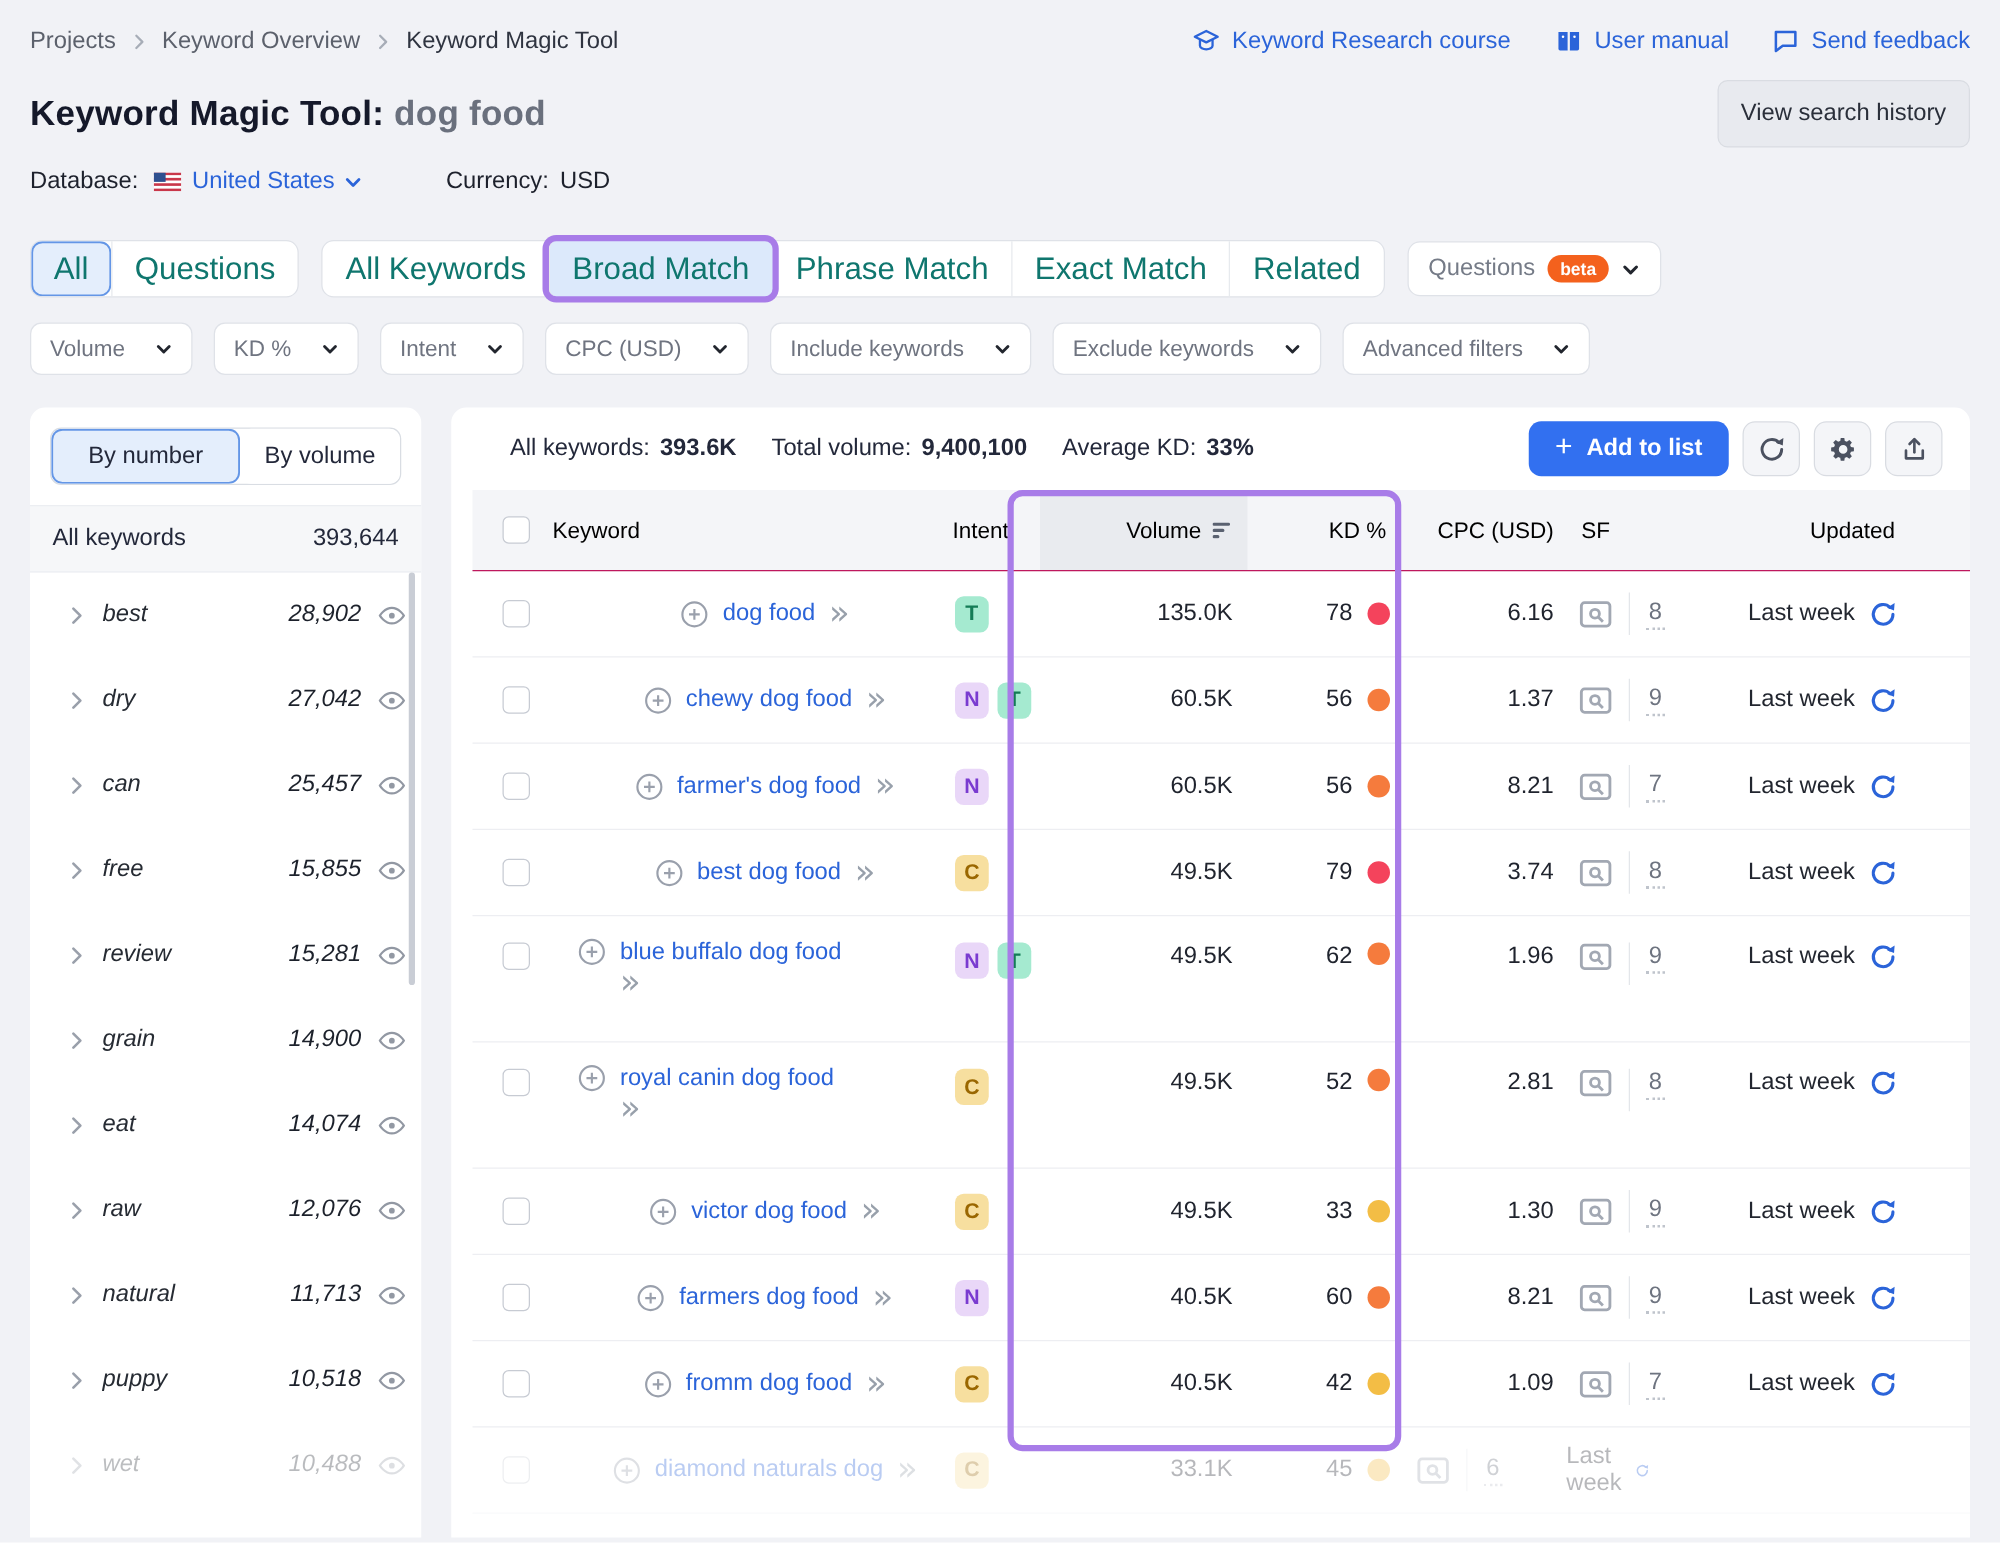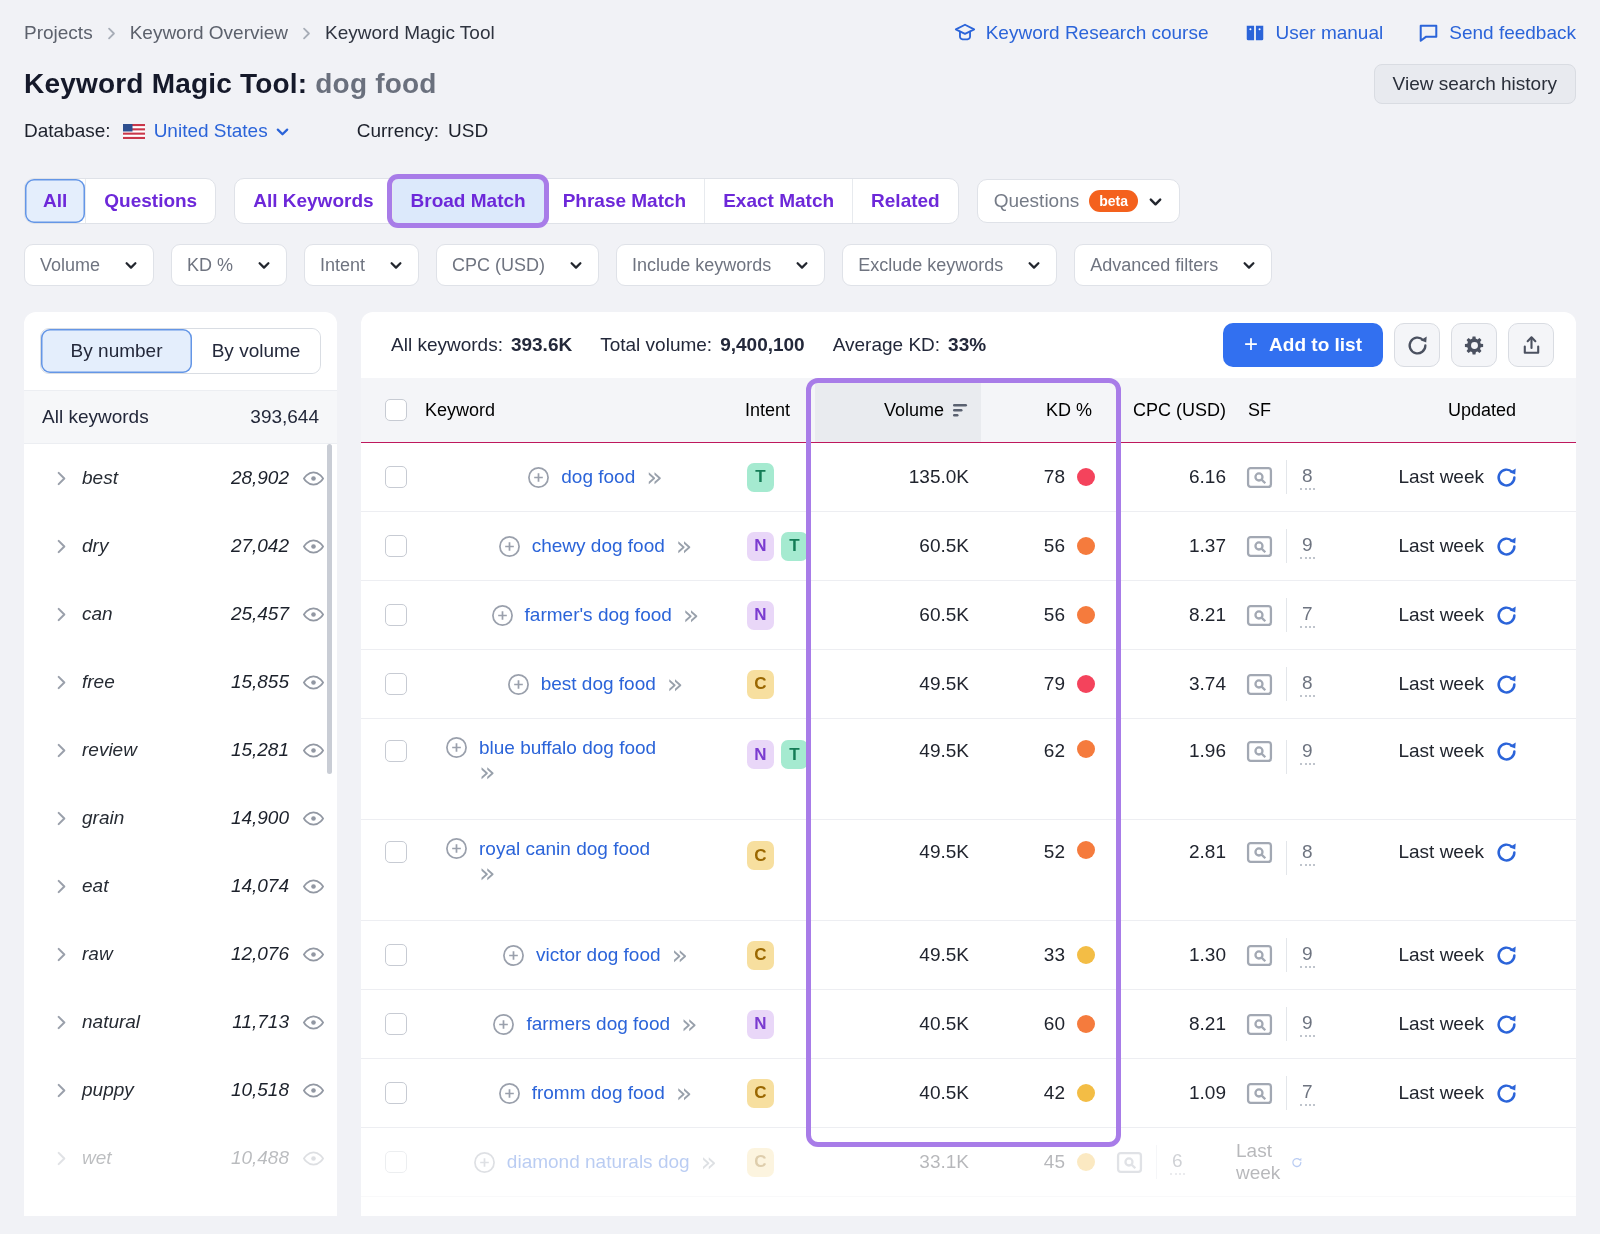--- a/index.html
+++ b/index.html
@@ -13,29 +13,29 @@
   .top{padding:22px 24px 0;}
   .row1{display:flex;justify-content:space-between;align-items:center;}
   .bc{display:flex;align-items:center;gap:12px;font-size:19px;}
   .crumb{color:#5c616c;}
   .crumb.last{color:#2f3440;}
   .hlinks{display:flex;gap:34px;align-items:center;}
   .hlink{display:flex;align-items:center;gap:9px;color:#2b64d9;font-size:19px;}
   .row2{display:flex;justify-content:space-between;align-items:center;margin-top:20px;}
   h1{font-size:28px;margin:0;color:#15192a;font-weight:bold;letter-spacing:.2px;}
   h1 .q{color:#6a707d;margin-left:8px;}
-  .vsh{background:#e8eaef;border:1px solid #d9dce2;border-radius:8px;height:40px;padding:0 18px;
+  .vsh{background:#e8eaef;border:1px solid #d9dce2;border-radius:8px;height:54px;padding:0 18px;
        font-size:19px;color:#2a2f3a;font-family:inherit;}
   .row3{display:flex;align-items:center;margin-top:16px;font-size:19px;color:#1d212c;gap:9px;}
   .dbval{color:#2b64d9;display:flex;align-items:center;gap:7px;font-size:19px;}
   .curr{margin-left:58px;}
   .tabsrow{display:flex;gap:18px;margin-top:36px;align-items:center;}
   .tgroup{display:flex;background:#fff;border:1px solid #dfe2e8;border-radius:10px;height:44px;align-items:stretch;}
-  .tab{display:flex;align-items:center;padding:0 18px;font-size:19px;color:#6d28d9;background:transparent;
-       border:none;font-family:inherit;position:relative;font-weight:bold;}
+  .tab{display:flex;align-items:center;padding:0 18px;font-size:25px;color:#0f766e;background:transparent;
+       border:none;font-family:inherit;position:relative;}
   .tab + .tab{border-left:1px solid #e7eaee;}
   .tab.sel{background:#e4eefc;border-radius:9px;box-shadow:inset 0 0 0 1.5px #6496e6;}
   .tab.hot{background:#dce9fb;border-radius:6px;box-shadow:0 0 0 5px #a87ce8;z-index:2;}
   .langs{display:flex;align-items:center;gap:10px;background:#fff;border:1px solid #dfe2e8;border-radius:10px;
          height:44px;padding:0 16px;font-size:19px;color:#757b87;font-family:inherit;}
   .beta{background:#f4611d;color:#fff;font-size:14px;font-weight:bold;padding:3px 10px;border-radius:11px;}
   .filtersrow{display:flex;gap:17px;margin-top:20px;}
   .fpill{display:flex;align-items:center;justify-content:space-between;gap:24px;background:#fff;
          border:1px solid #dfe2e8;border-radius:9px;height:42px;padding:0 15px;font-size:18px;
          color:#6f7480;font-family:inherit;}
@@ -48,21 +48,21 @@
   .tbtn.sel{background:#e4eefc;box-shadow:inset 0 0 0 1.5px #6496e6;}
   .allrow{margin-top:16px;background:#f6f7f9;border-top:1px solid #eceef2;border-bottom:1px solid #eceef2;
           height:52px;display:flex;align-items:center;justify-content:space-between;padding:0 18px;
           font-size:19px;color:#23283a;}
   .sitem{height:68px;display:flex;align-items:center;padding:0 12px 0 30px;font-size:19px;font-style:italic;}
   .sitem .lbl{margin-left:13px;color:#262b33;}
   .sitem .cnt{margin-left:auto;color:#1c212b;}
   .sitem .eye{margin-left:13px;display:flex;}
   .sitem.faded{opacity:.3;}
   .sthumb{position:absolute;right:5px;top:132px;width:5px;height:330px;background:#c9cdd5;border-radius:3px;}
-  .tcard{flex:1;background:#fff;border-radius:12px 12px 0 0;position:relative;overflow:hidden;}
+  .tcard{flex:1;background:#fff;border-radius:12px 12px 0 0;position:relative;overflow:hidden;padding-left:17px;}
   .toolbar{height:66px;display:flex;align-items:center;justify-content:space-between;padding:0 22px 0 30px;}
   .stats{display:flex;gap:28px;font-size:19px;color:#23283a;}
   .stat .sval{font-weight:bold;margin-left:8px;}
   .tactions{display:flex;gap:11px;align-items:center;}
   .addbtn{display:flex;align-items:center;gap:11px;background:#3270f0;color:#fff;border:none;border-radius:10px;
           height:44px;padding:0 21px;font-size:19px;font-weight:bold;font-family:inherit;}
   .plus{font-size:24px;font-weight:normal;line-height:1;margin-top:-2px;}
   .ibtn{width:46px;height:44px;display:flex;align-items:center;justify-content:center;background:#f4f5f8;
         border:1px solid #d9dce2;border-radius:10px;}
   .grid{display:grid;grid-template-columns:64px 320px 70px 166px 125px 130px 125px 1fr;}

